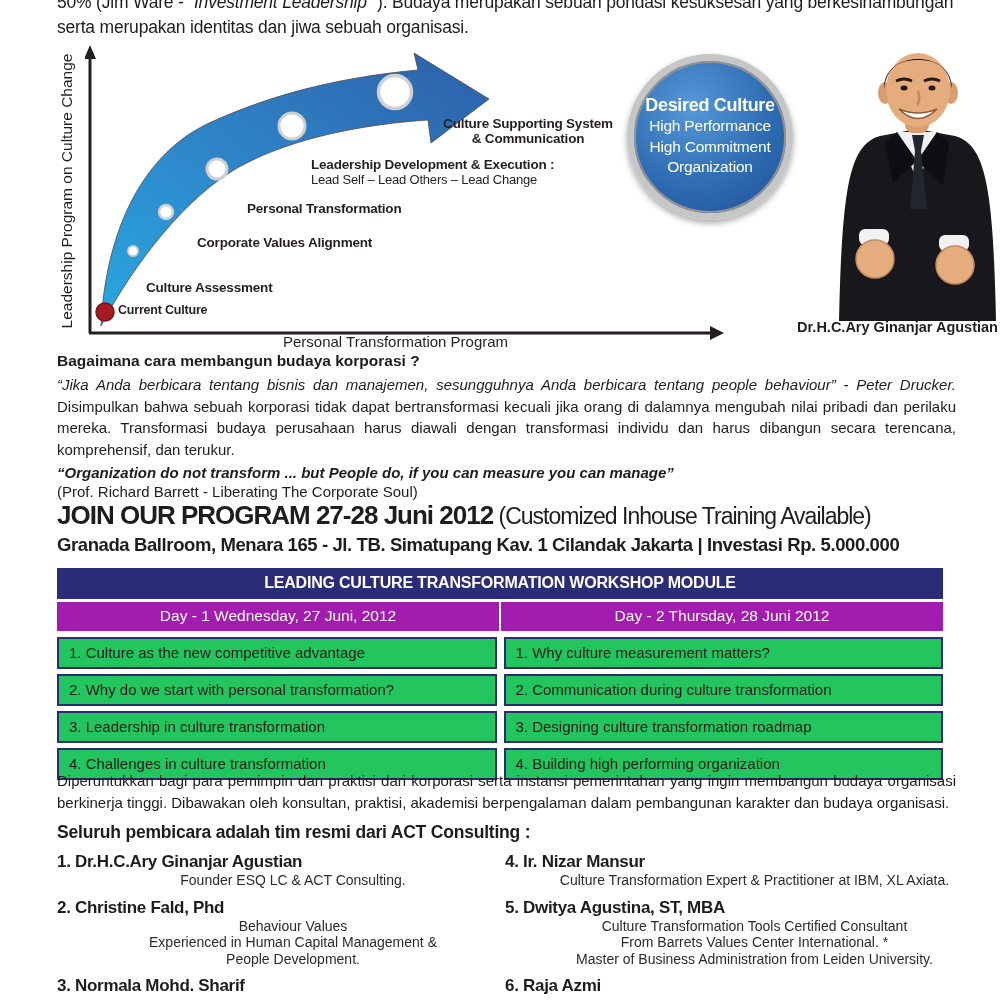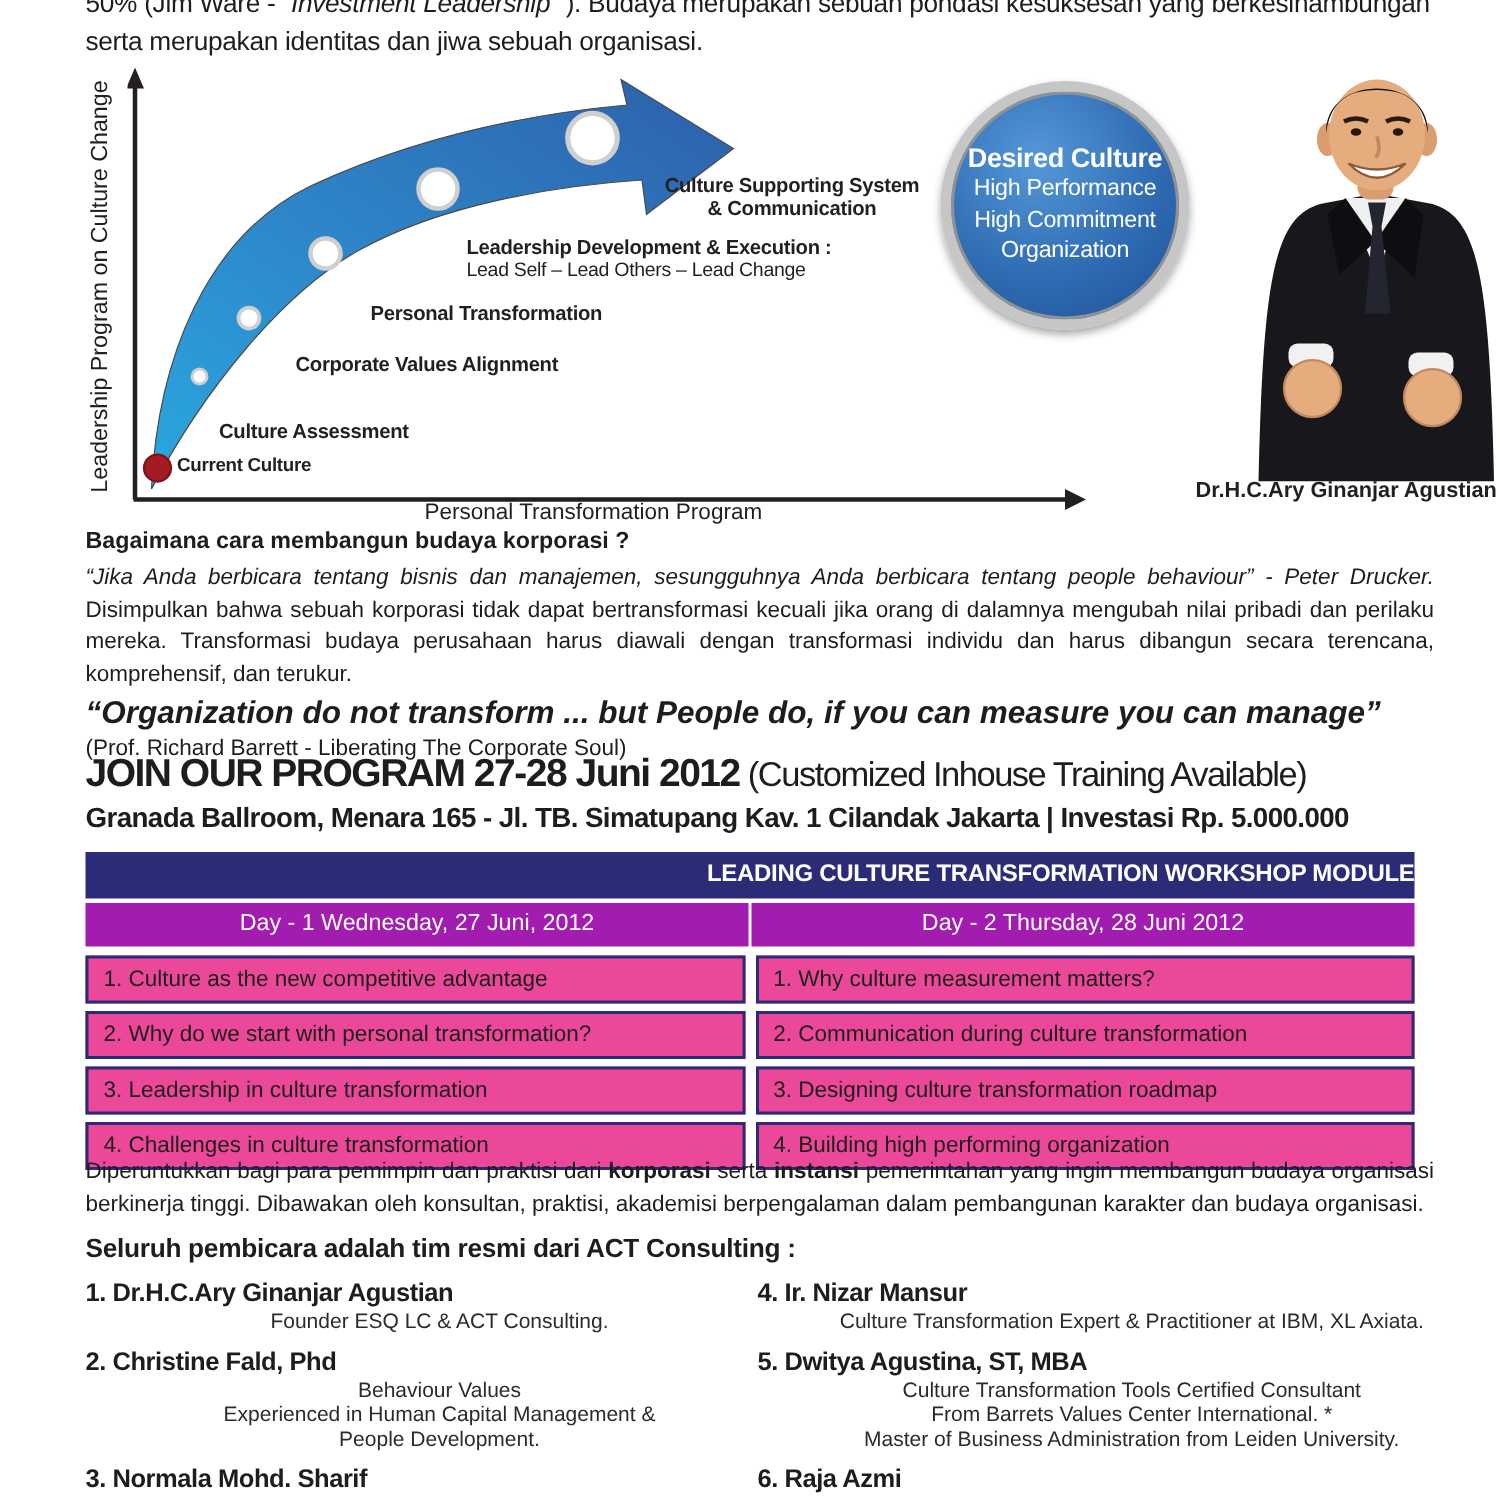--- a/index.html
+++ b/index.html
@@ -30,38 +30,38 @@
   .badge-line:first-of-type{margin-top:6px;}
   
   .photo{position:absolute;left:833px;top:33px;width:167px;height:288px;}
   .photo-caption{position:absolute;left:790px;top:319px;width:215px;text-align:center;
     font-weight:bold;font-size:14.5px;color:#231f20;white-space:nowrap;}
   
   .body-text{position:absolute;left:57px;top:352px;right:44px;}
   .q-head{font-weight:bold;font-size:15.5px;margin:0 0 4px 0;}
   .para{font-size:15px;line-height:21.5px;text-align:justify;margin:0;}
   .para .it{font-style:italic;}
-  .quote2{font-size:21px;font-weight:bold;font-style:italic;margin:4px 0 0 0;}
+  .quote2{font-size:15px;font-weight:bold;font-style:italic;margin:4px 0 0 0;}
   .quote2-src{font-size:15px;margin:2px 0 0 0;}
   
   .program{position:absolute;left:57px;top:500px;right:40px;white-space:nowrap;}
   .program-title{font-size:26px;font-weight:bold;letter-spacing:-1px;}
   .program-note{font-size:23px;letter-spacing:-1px;}
   .program-sub{font-size:18.5px;font-weight:bold;letter-spacing:-0.4px;margin-top:3px;}
   
   .mtable{position:absolute;left:57px;top:568px;width:886px;}
-  .mt-title{background:#2b2c77;color:#ffffff;text-align:right;font-weight:bold;font-size:16px;
+  .mt-title{background:#2b2c77;color:#ffffff;text-align:center;font-weight:bold;font-size:16px;
     padding:6px 0 7px 0;letter-spacing:-0.2px;}
   .mt-days{display:grid;grid-template-columns:1fr 1fr;gap:2px;margin-top:3px;}
   .mt-day{background:#a21caf;color:#ffffff;text-align:center;font-size:15.5px;padding:5px 0 6px 0;}
   .mt-body{display:grid;grid-template-columns:1fr 1fr;gap:5px 7px;margin-top:6px;}
-  .mt-cell{border:2px solid #2b2c77;background:#ec4899;font-size:15px;padding:5px 10px 6px 10px;}
+  .mt-cell{border:2px solid #2b2c77;background:#22c55e;font-size:15px;padding:5px 10px 6px 10px;}
   
   .audience{position:absolute;left:57px;top:770px;right:44px;font-size:15px;line-height:21.5px;text-align:justify;}
-  .audience .b{font-weight:bold;}
+  .audience .b{font-weight:normal;}
   
   .speakers-head{position:absolute;left:57px;top:822px;font-size:17.5px;font-weight:bold;letter-spacing:-0.2px;}
   .speakers{position:absolute;left:57px;top:852px;right:20px;display:grid;grid-template-columns:448px 1fr;}
   .speaker{margin-bottom:9px;}
   .sp-name{font-weight:bold;font-size:17px;letter-spacing:-0.3px;}
   .sp-detail{font-size:14px;line-height:16.5px;color:#2b2b2b;padding-left:24px;text-align:center;}
 </style>
 </head>
 <body>
 

